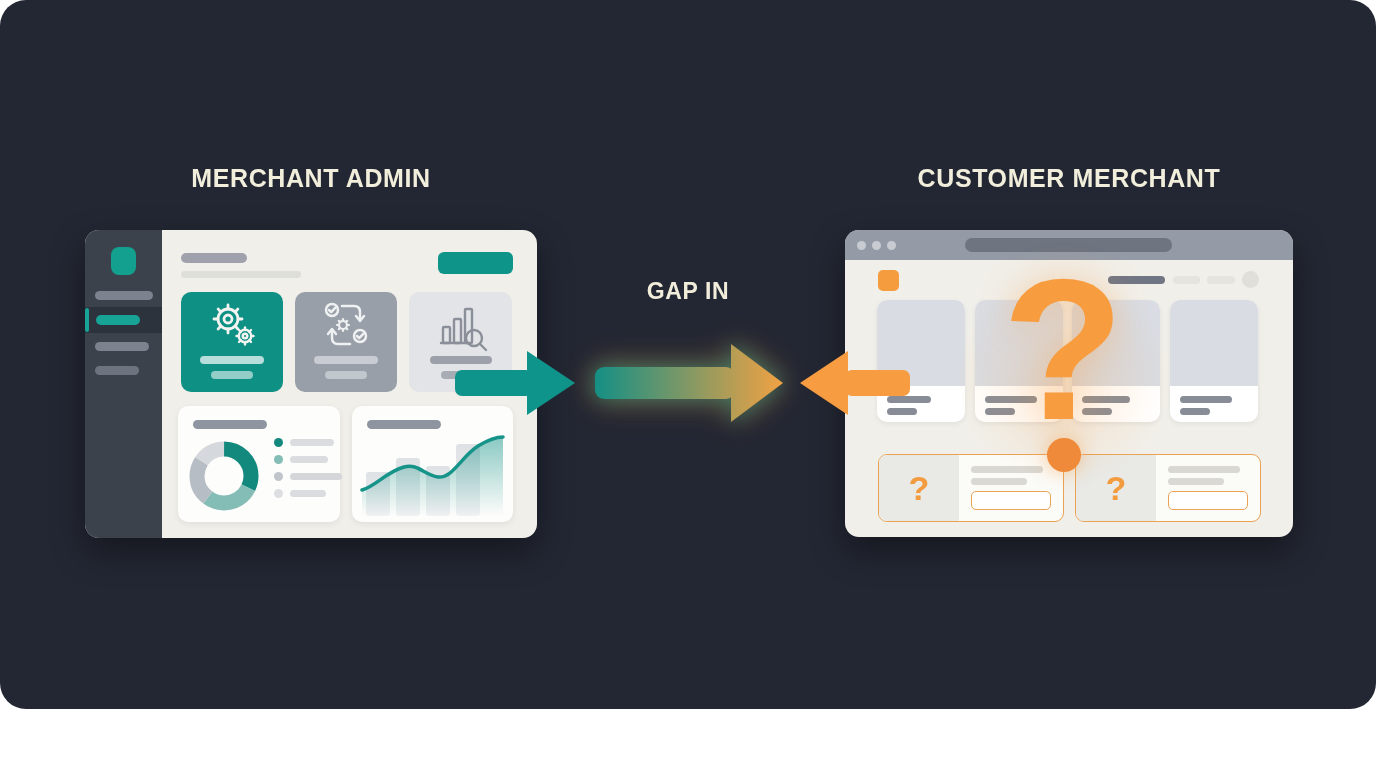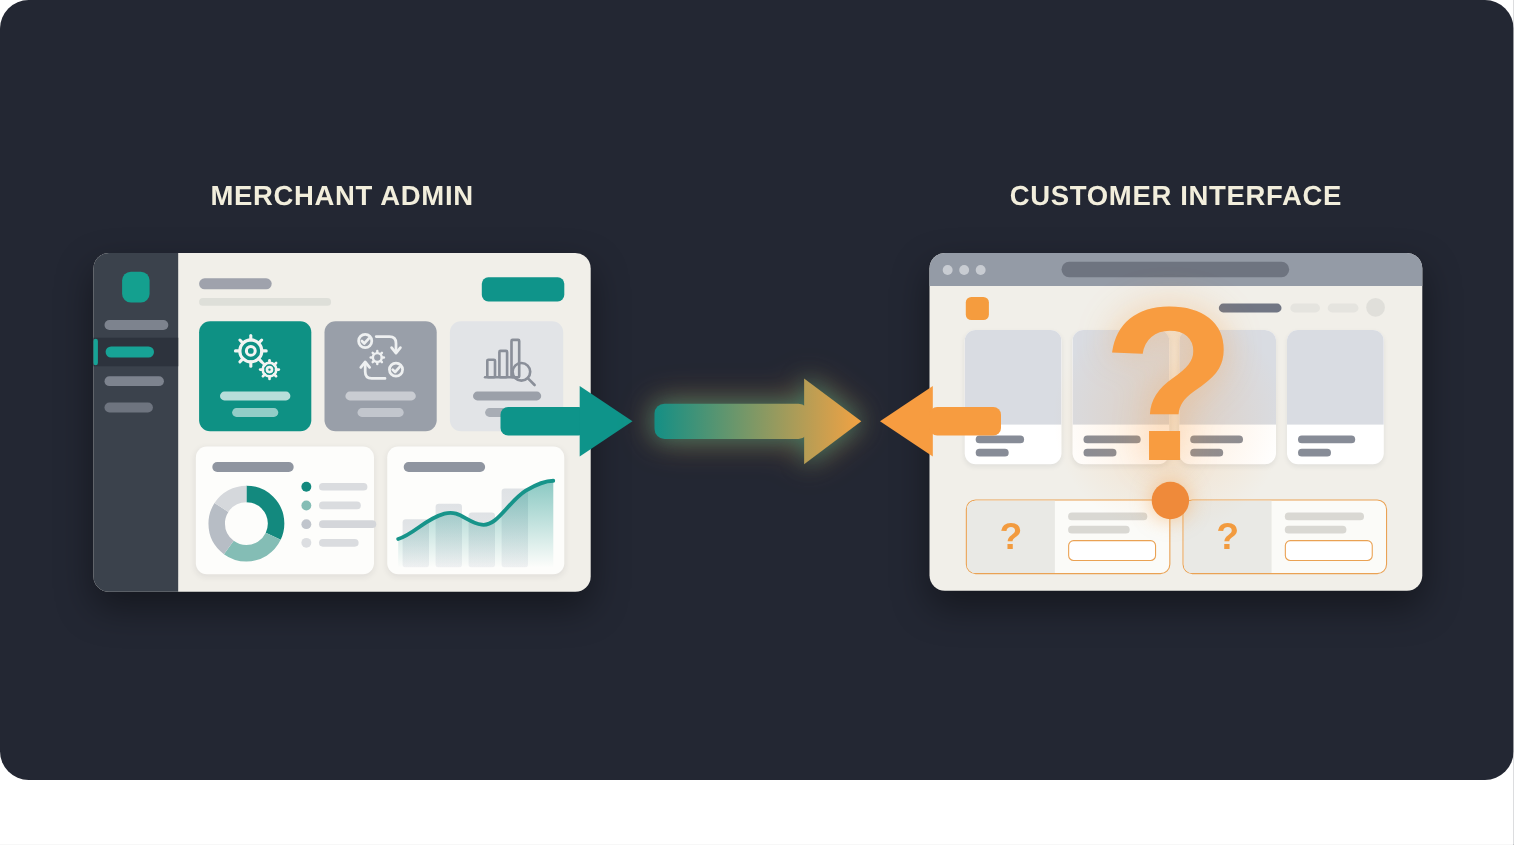--- a/index.html
+++ b/index.html
@@ -45,21 +45,21 @@
     box-shadow:0 0 18px rgba(247,156,62,.5);}
   .q-glow{left:953px;top:270px;width:220px;height:220px;border-radius:50%;z-index:3;
     background:radial-gradient(circle, rgba(247,156,62,.20) 0%, rgba(247,156,62,0) 68%);}
 </style>
 </head>
 <body>
 
 <div class="canvas">
 
   <div class="abs sec-title" style="left:85px;top:164px;width:452px;">MERCHANT ADMIN</div>
-  <div class="abs sec-title" style="left:845px;top:164px;width:448px;">CUSTOMER INTERFACE</div>
+  <div class="abs sec-title" style="left:845px;top:164px;width:448px;">CUSTOMER MERCHANT</div>
 
   <div class="abs panel admin">
 
     <div class="abs admin-side">
       <div class="abs" style="left:26px;top:17px;width:25px;height:28px;border-radius:8px;background:#14a08f;"></div>
       <div class="abs bar" style="left:10px;top:61px;width:58px;height:9px;background:#7d838e;"></div>
       <div class="abs" style="left:0;top:77px;width:77px;height:26px;background:#2d333d;"></div>
       <div class="abs bar" style="left:0px;top:78px;width:4px;height:24px;background:#17a396;"></div>
       <div class="abs bar" style="left:11px;top:85px;width:44px;height:10px;background:#17a396;"></div>
       <div class="abs bar" style="left:10px;top:112px;width:54px;height:9px;background:#7d838e;"></div>
@@ -201,20 +201,21 @@
           <rect x="66" y="32" width="24" height="50" rx="3"></rect>
           <rect x="96" y="10" width="24" height="72" rx="3"></rect>
         </g>
         <path d="M2,56 C16,52 26,38 44,33 C58,29 64,41 78,43 C92,45 102,22 118,12 C128,6 138,3 143,3 L143,82 L2,82 Z" fill="url(#areaGrad)"></path>
         <path d="M2,56 C16,52 26,38 44,33 C58,29 64,41 78,43 C92,45 102,22 118,12 C128,6 138,3 143,3" fill="none" stroke="#17948a" stroke-width="3.5" stroke-linecap="round"></path>
       </svg>
     </div>
   </div>
 
   <div class="abs gap-label">
+    <div>GAP IN</div>
   </div>
 
   <svg class="abs" style="left:450px;top:345px;z-index:6;" width="130" height="76" viewBox="0 0 130 76">
     <g fill="#0e948a">
       <rect x="5" y="25" width="78" height="26" rx="7"></rect>
       <polygon points="77,6 125,38 77,70"></polygon>
     </g>
   </svg>
 
   <svg class="abs glow-arrow" style="left:590px;top:338px;z-index:6;" width="200" height="90" viewBox="0 0 200 90">

